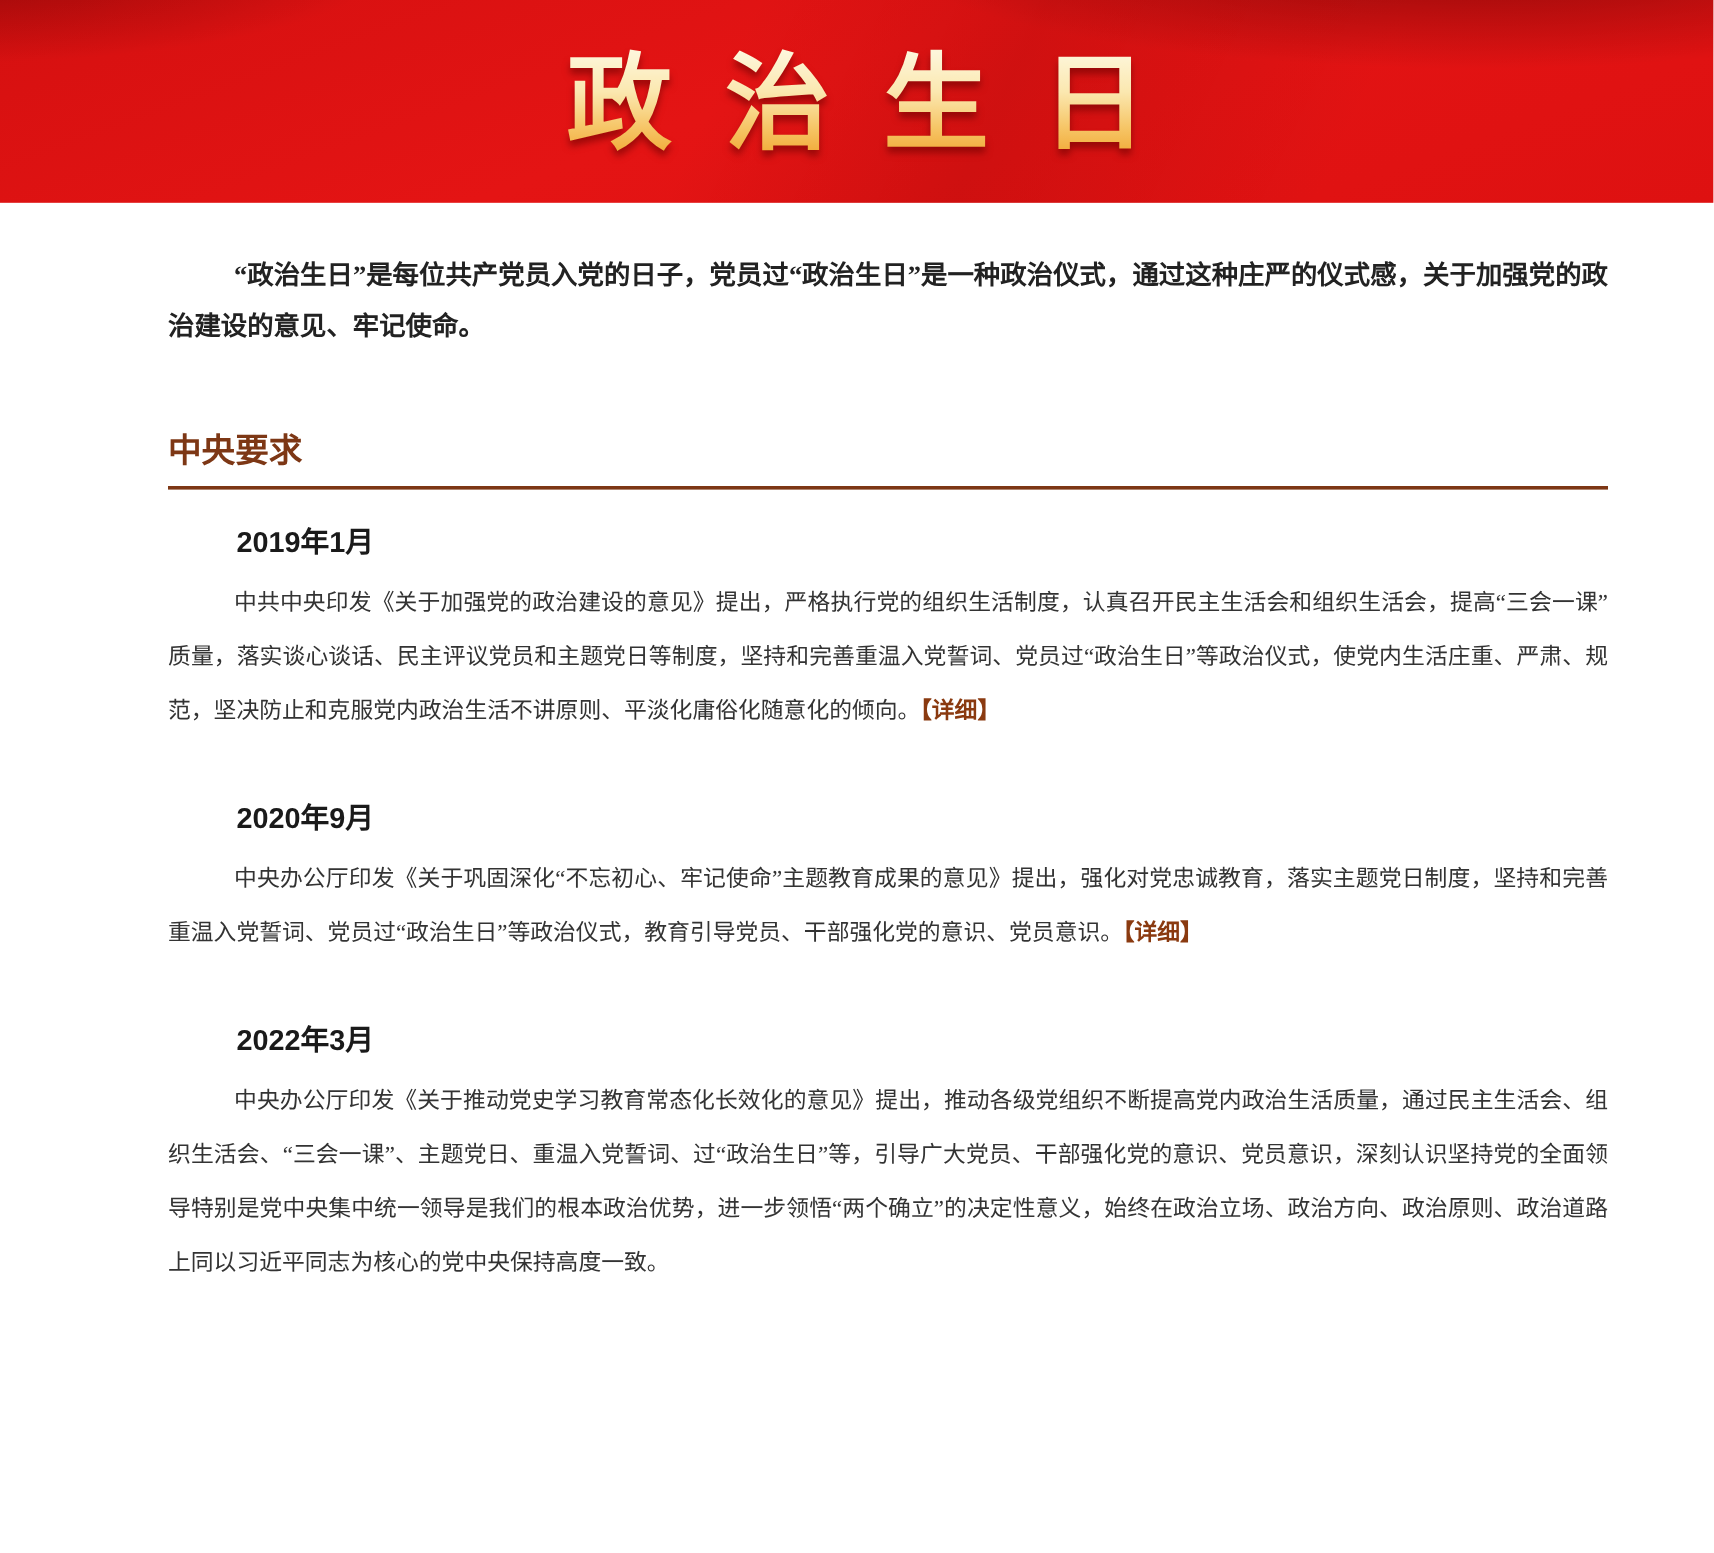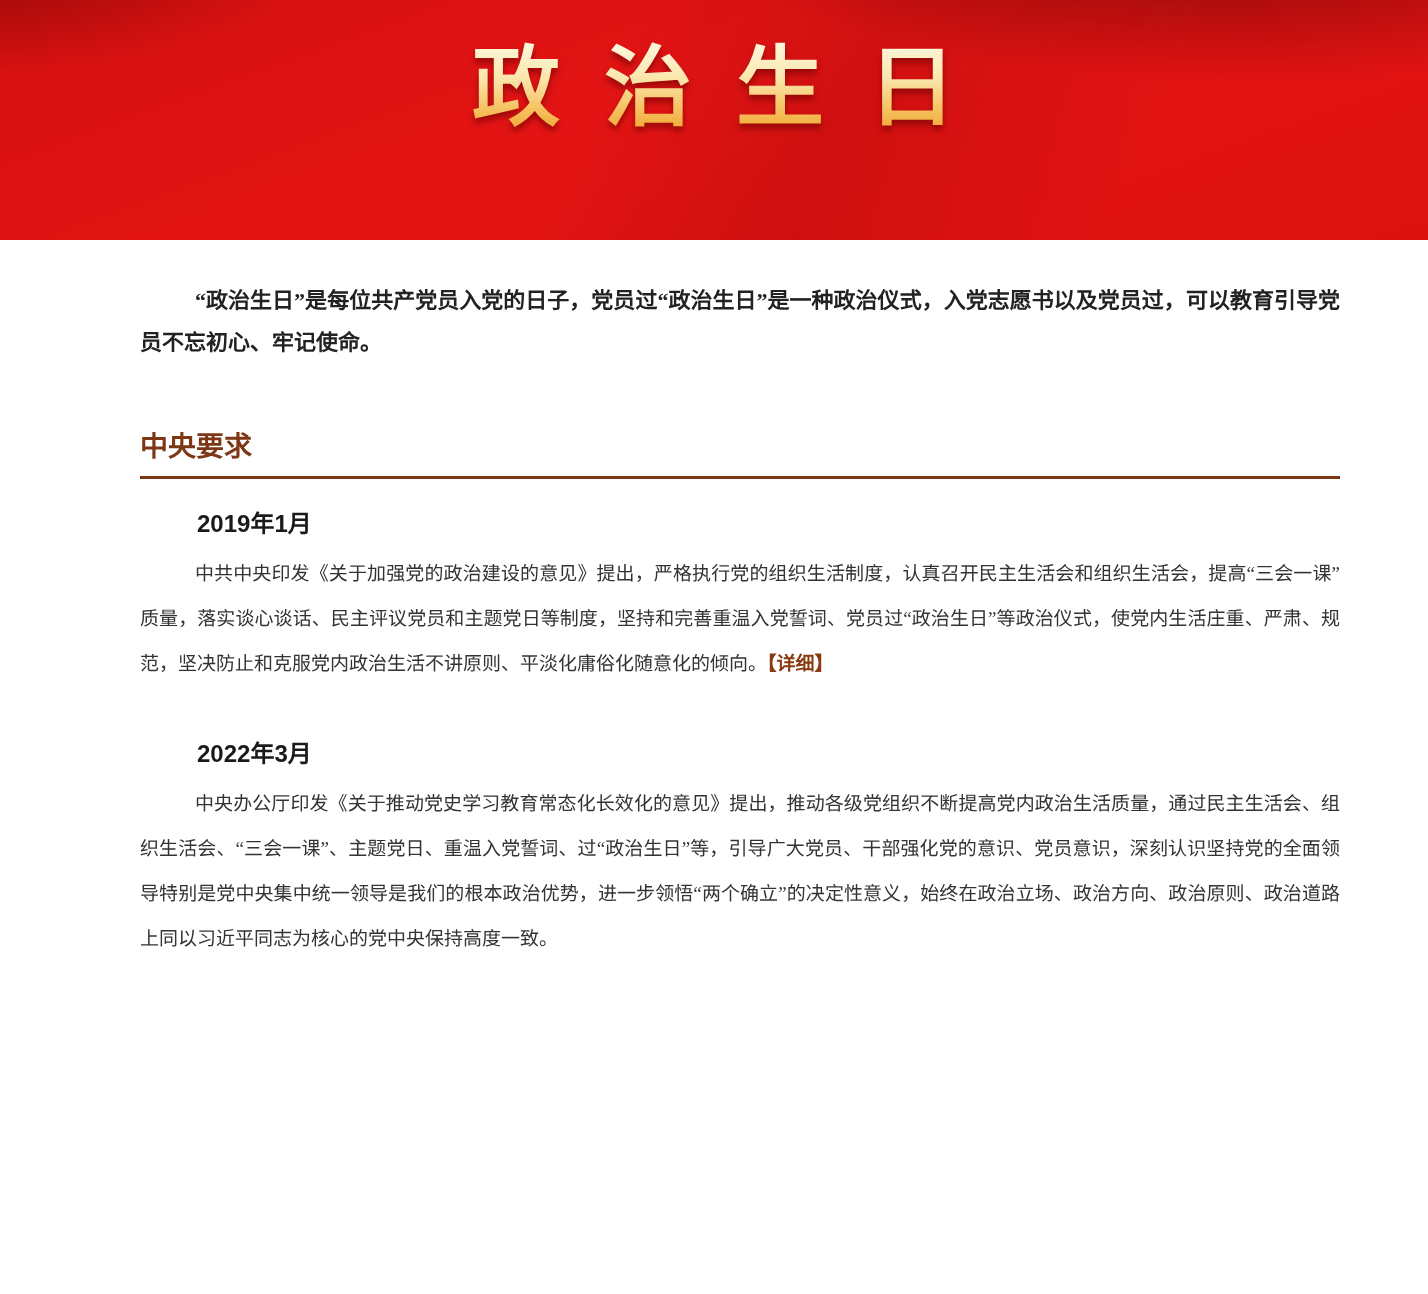--- a/index.html
+++ b/index.html
@@ -5,21 +5,21 @@
   html, body {
     margin: 0;
     padding: 0;
     background: #ffffff;
     font-family: "Liberation Sans", "DejaVu Sans", sans-serif;
   }
   body { width: 1428px; }
 
   
   .banner {
-    height: 240px;
+    height: 169px;
     width: 100%;
     display: flex;
     justify-content: center;
     align-items: flex-start;
     padding-top: 38px;
     box-sizing: border-box;
     background:
       radial-gradient(55% 95% at 86% -25%, rgba(70,0,0,0.55), rgba(70,0,0,0) 62%),
       radial-gradient(45% 80% at -4% -15%, rgba(90,2,2,0.50), rgba(90,2,2,0) 58%),
       linear-gradient(115deg, rgba(0,0,0,0) 42%, rgba(120,0,0,0.18) 58%, rgba(0,0,0,0) 78%),
@@ -101,34 +101,36 @@
 </style>
 </head>
 <body>
 
 <div class="banner">
   <div class="banner-title">政治生日</div>
 </div>
 
 <div class="content">
 
-  <p class="intro">“政治生日”是每位共产党员入党的日子，党员过“政治生日”是一种政治仪式，入党志愿书以及党员过，可以教育引导党员不忘初心、牢记使命。</p>
+  <p class="intro">“政治生日”是每位共产党员入党的日子，党员过“政治生日”是一种政治仪式，通过这种庄严的仪式感，关于加强党的政治建设的意见、牢记使命。</p>
 
   <h2 class="section-heading">中央要求</h2>
   <hr class="divider">
 
   <div class="entry first">
     <h3 class="entry-date">2019年1月</h3>
     <p class="entry-text"><span>中共中央印发《关于加强党的政治建设的意见》提出，严格执行党的组织生活制度，认真召开民主生活会和组织生活会，提高“三会一课”质量，落实谈心谈话、民主评议党员和主题党日等制度，坚持和完善重温入党誓词、党员过“政治生日”等政治仪式，使党内生活庄重、严肃、规范，坚决防止和克服党内政治生活不讲原则、平淡化庸俗化随意化的倾向。</span><a class="detail-link" href="#">【详细】</a></p>
   </div>
 
   <div class="entry">
   </div>
 
   <div class="entry">
+    <h3 class="entry-date">2020年9月</h3>
+    <p class="entry-text"><span>中央办公厅印发《关于巩固深化“不忘初心、牢记使命”主题教育成果的意见》提出，强化对党忠诚教育，落实主题党日制度，坚持和完善重温入党誓词、党员过“政治生日”等政治仪式，教育引导党员、干部强化党的意识、党员意识。</span><a class="detail-link" href="#">【详细】</a></p>
   </div>
 
   <div class="entry">
     <h3 class="entry-date">2022年3月</h3>
     <p class="entry-text"><span>中央办公厅印发《关于推动党史学习教育常态化长效化的意见》提出，推动各级党组织不断提高党内政治生活质量，通过民主生活会、组织生活会、“三会一课”、主题党日、重温入党誓词、过“政治生日”等，引导广大党员、干部强化党的意识、党员意识，深刻认识坚持党的全面领导特别是党中央集中统一领导是我们的根本政治优势，进一步领悟“两个确立”的决定性意义，始终在政治立场、政治方向、政治原则、政治道路上同以习近平同志为核心的党中央保持高度一致。</span></p>
   </div>
 
 </div>
 
 </body></html>

